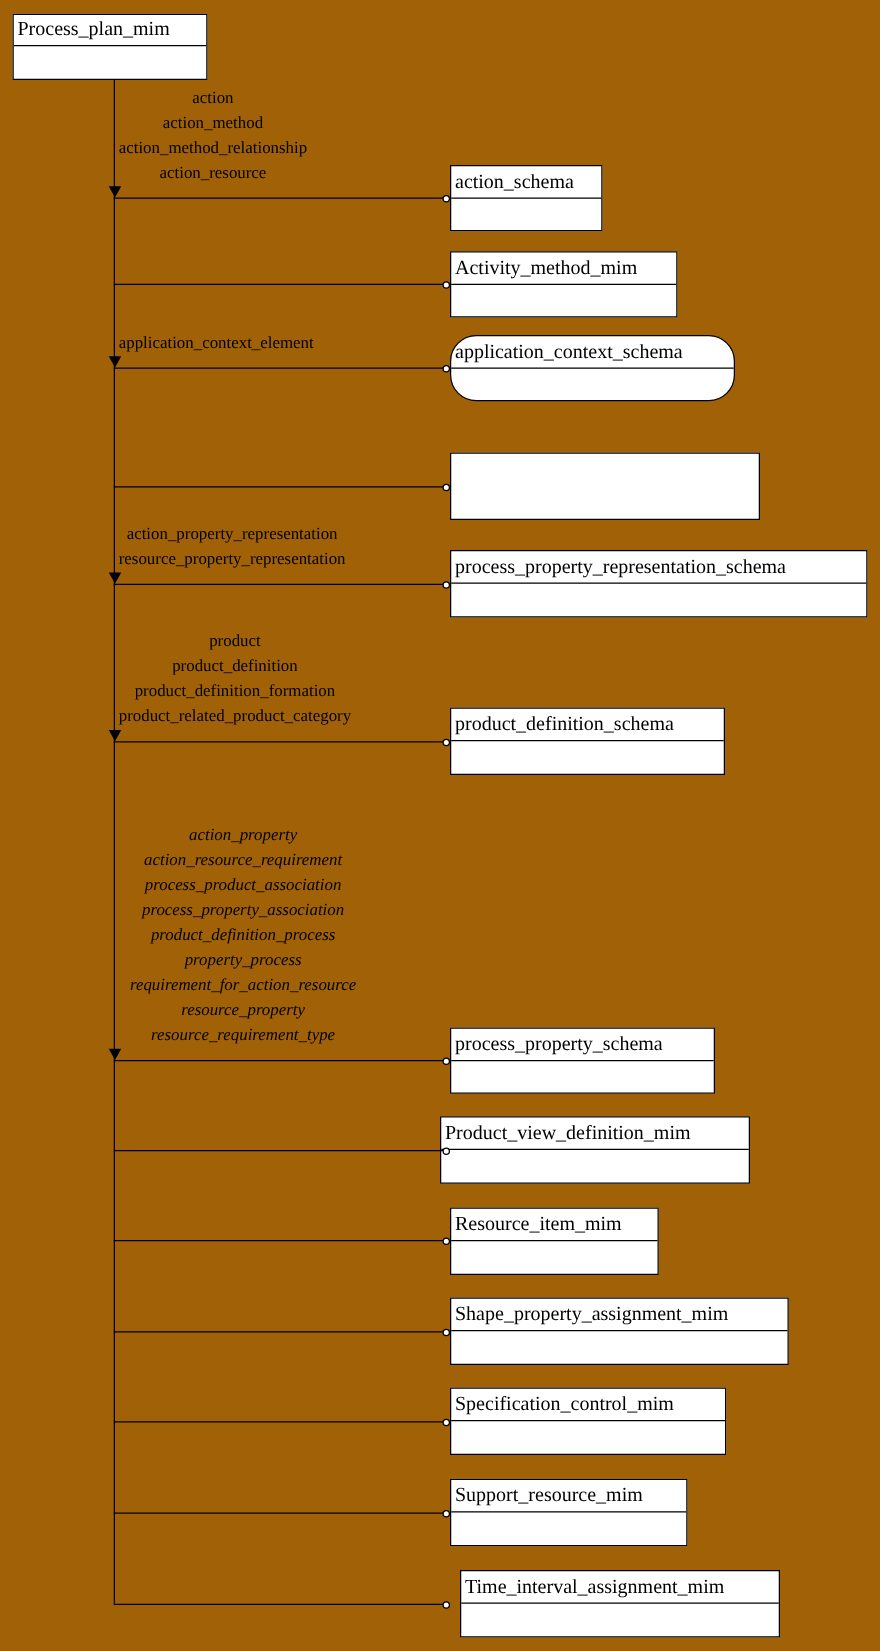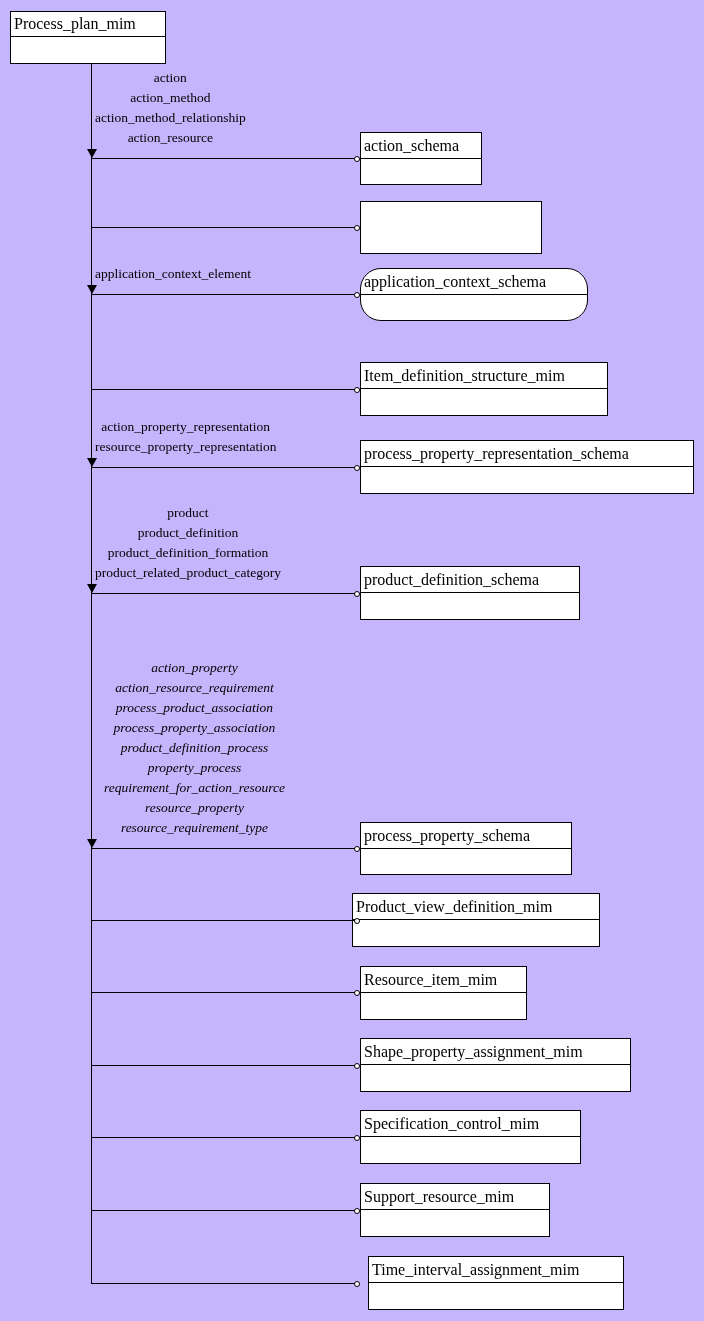--- a/index.html
+++ b/index.html
@@ -7,21 +7,21 @@
     padding: 0;
     background: #ffffff;
   }
   body {
     font-family: "Liberation Serif", "DejaVu Serif", serif;
   }
   #canvas {
     position: relative;
     width: 704px;
     height: 1321px;
-    background: #c4b5fd;
+    background: #a16207;
     overflow: hidden;
   }
   .schema-box {
     position: absolute;
     box-sizing: border-box;
     border: 1px solid #000000;
     background: #ffffff;
   }
   .schema-box .title-row {
     position: absolute;
@@ -138,40 +138,40 @@
       <div class="hline" style="left: 91px; top: 158px; width: 265px;"></div>
       <div class="conn-circle" style="left: 354px; top: 156px;"></div>
       <div class="arrow" style="left: 87px; top: 149px;"></div>
       <div class="label-group" style="left: 95px; top: 68px;">
         <span class="lbl">action</span>
         <span class="lbl">action_method</span>
         <span class="lbl">action_method_relationship</span>
         <span class="lbl">action_resource</span>
       </div>
       <div class="schema-box" style="left: 360px; top: 201px; width: 182px; height: 53px;">
+        <div class="title-row">
+          <span class="title-text">Activity_method_mim</span>
+        </div>
         <div class="body-row"></div>
       </div>
       <div class="hline" style="left: 91px; top: 227px; width: 265px;"></div>
       <div class="conn-circle" style="left: 354px; top: 225px;"></div>
       <div class="schema-box" style="left: 360px; top: 268px; width: 228px; height: 53px; border-radius: 21px;">
         <div class="title-row">
           <span class="title-text">application_context_schema</span>
         </div>
         <div class="body-row"></div>
       </div>
       <div class="hline" style="left: 91px; top: 294px; width: 265px;"></div>
       <div class="conn-circle" style="left: 354px; top: 292px;"></div>
       <div class="arrow" style="left: 87px; top: 285px;"></div>
       <div class="label-group" style="left: 95px; top: 264px;">
         <span class="lbl">application_context_element</span>
       </div>
       <div class="schema-box" style="left: 360px; top: 362px; width: 248px; height: 54px;">
-        <div class="title-row">
-          <span class="title-text">Item_definition_structure_mim</span>
-        </div>
         <div class="body-row"></div>
       </div>
       <div class="hline" style="left: 91px; top: 389px; width: 265px;"></div>
       <div class="conn-circle" style="left: 354px; top: 387px;"></div>
       <div class="schema-box" style="left: 360px; top: 440px; width: 334px; height: 54px;">
         <div class="title-row">
           <span class="title-text">process_property_representation_schema</span>
         </div>
         <div class="body-row"></div>
       </div>

